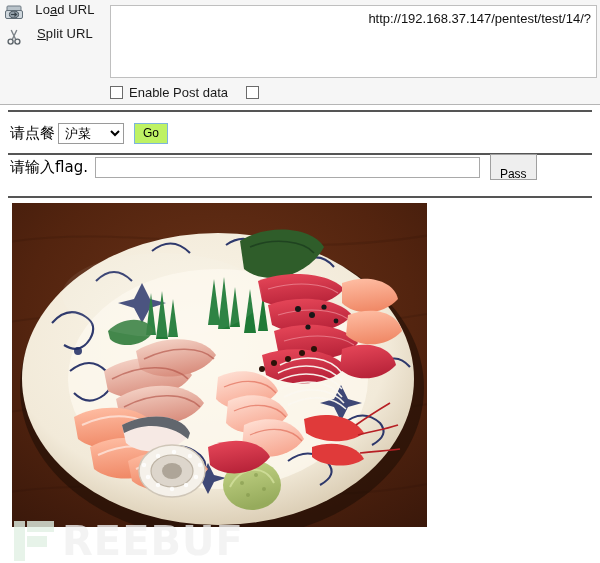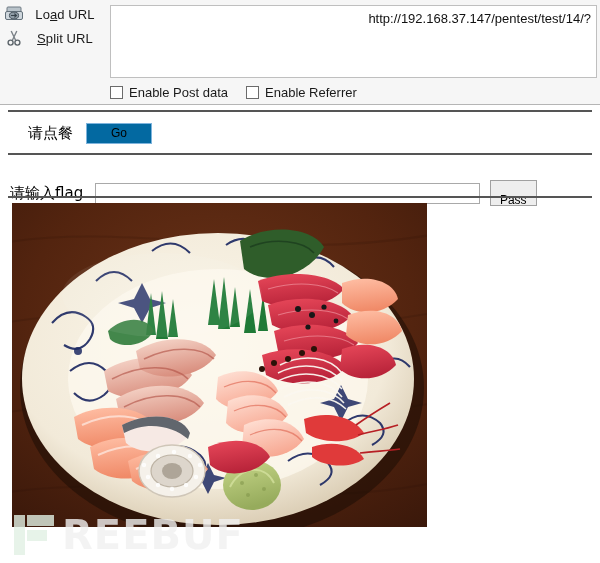--- a/index.html
+++ b/index.html
@@ -32,21 +32,20 @@
     left: 0; top: 0;
     width: 108px;
     height: 80px;
   }
   .hb-row {
     position: absolute;
     left: 0;
     width: 108px;
     height: 24px;
     display: flex;
-    align-items: center;
   }
   .hb-row.r0 { top: 2px; }
   .hb-row.r1 { top: 26px; }
   .hb-row.r2 { top: 50px; }
   .hb-icon {
     width: 28px;
     height: 22px;
     display: flex;
     align-items: center;
     justify-content: center;
@@ -132,22 +131,22 @@
   #rule2 { top: 48px; }
   #rule3 { top: 91px; }
 
   .form-row {
     position: absolute;
     left: 10px;
     display: flex;
     align-items: center;
     height: 28px;
   }
-  #row-order { top: 14px; margin-left: 18px; }
-  #row-flag  { top: 74px; }
+  #row-order { top: 14px; }
+  #row-flag  { top: 48px; }
 
   .cn-label {
     font-family: "DejaVu Sans", "Liberation Sans", sans-serif;
     font-size: 15px;
     color: #000000;
     white-space: nowrap;
     margin-right: 3px;
   }
 
   #dish-select {
@@ -162,22 +161,22 @@
     box-sizing: border-box;
     outline: none;
   }
   #go-button {
     margin-left: 10px;
     font-family: "Liberation Sans", sans-serif;
     font-size: 12px;
     color: #000000;
     height: 21px;
     min-width: 34px;
-    padding: 0 24px;
-    background: #0369a1;
+    padding: 0 8px;
+    background: #bef264;
     border: 1px solid #7eb4dd;
     box-sizing: border-box;
     cursor: pointer;
   }
 
   #flag-input {
     margin-left: 4px;
     width: 385px;
     height: 21px;
     border: 1px solid #a9a9a9;
@@ -216,21 +215,21 @@
   #photo svg { display: block; }
 
   
   #watermark {
     position: absolute;
     left: 14px;
     top: 410px;
     width: 260px;
     height: 46px;
     display: flex;
-    align-items: flex-start;
+    align-items: flex-end;
     gap: 6px;
     pointer-events: none;
   }
   #wm-logo {
     position: relative;
     width: 42px;
     height: 40px;
     flex: 0 0 42px;
   }
   #wm-logo i {
@@ -286,32 +285,34 @@
 
   <textarea id="url-box" spellcheck="false" placeholder="" style="">http://192.168.37.147/pentest/test/14/?</textarea>
 
   <div id="checkbox-row">
     <label class="cb-item">
       <span class="cb-box"></span>
       <span>Enable Post data</span>
     </label>
     <label class="cb-item">
       <span class="cb-box"></span>
-      <span>Enable Referrer</span>
     </label>
   </div>
 
 </div>
 
 <div id="page">
 
   <hr class="rule" id="rule1">
 
   <div class="form-row" id="row-order">
     <span class="cn-label">请点餐</span>
+    <select id="dish-select">
+      <option>沪菜</option>
+    </select>
     <button id="go-button">Go</button>
   </div>
 
   <hr class="rule" id="rule2">
 
   <div class="form-row" id="row-flag">
     <span class="cn-label">请输入flag.</span>
     <input id="flag-input" type="text" placeholder="" style="">
     <button id="pass-button">Pass</button>
   </div>

